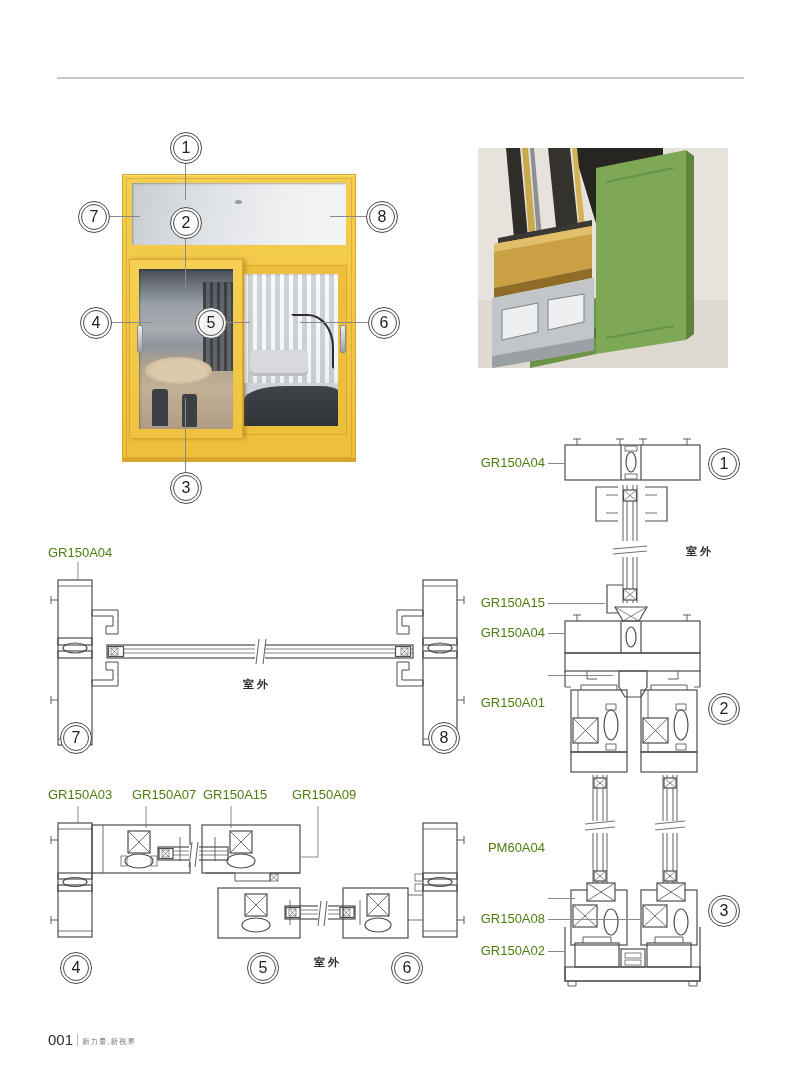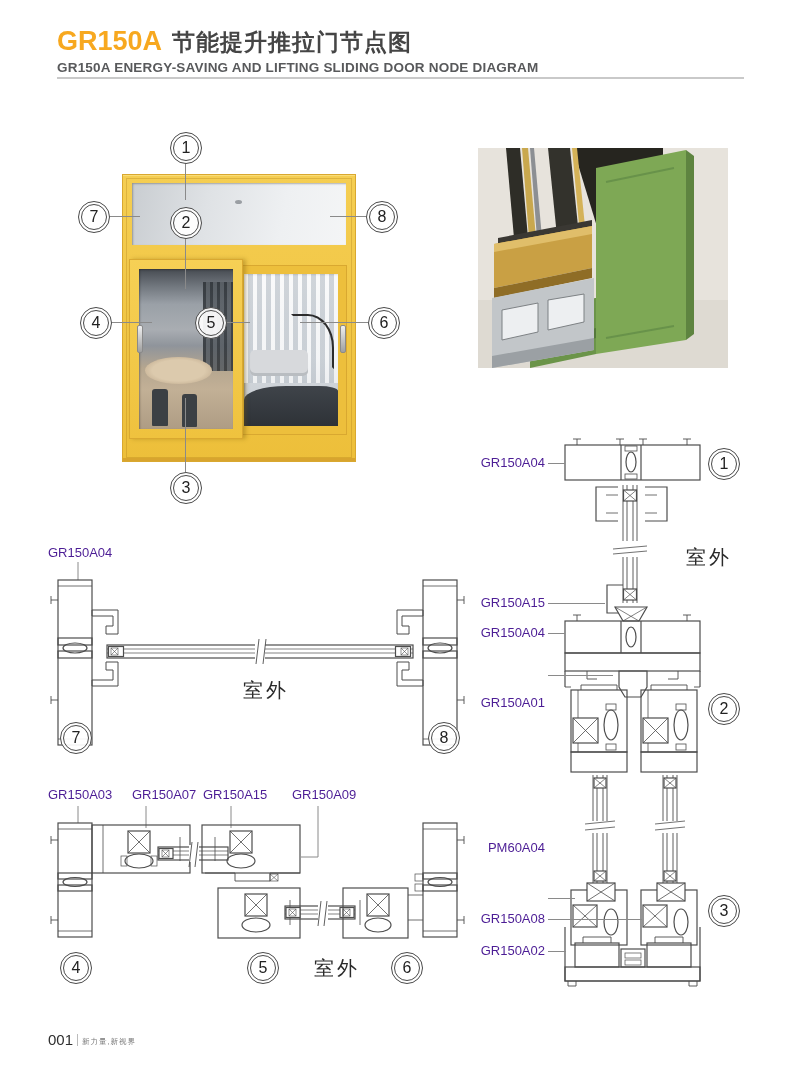--- a/index.html
+++ b/index.html
@@ -11,23 +11,23 @@
   .hdr-model{font-size:27px;font-weight:bold;color:#F7A81F;letter-spacing:0;}
   .hdr-cn{font-size:23px;font-weight:bold;color:#454545;letter-spacing:1px;}
   .hdr-sub{font-size:13.5px;font-weight:bold;color:#58595B;margin-top:2px;letter-spacing:0.2px;}
   .hdr-rule{position:absolute;left:57px;top:77px;width:687px;height:2px;background:#C9C9C9;}
   
   .callout{position:absolute;width:30px;height:30px;margin-left:-15px;margin-top:-15px;
     border:1px solid #4A4A4A;border-radius:50%;background:rgba(255,255,255,.93);
     display:flex;align-items:center;justify-content:center;font-size:16px;color:#222;z-index:6;}
   .callout::before{content:"";position:absolute;inset:2px;border:1px solid #4A4A4A;border-radius:50%;}
   .lead{position:absolute;background:#8A8A8A;z-index:5;}
-  .dlabel{position:absolute;font-size:13px;color:#4c1d95;white-space:nowrap;line-height:14px;}
+  .dlabel{position:absolute;font-size:13px;color:#4d7c0f;white-space:nowrap;line-height:14px;}
   .dlabel.r{width:90px;text-align:right;left:455px;}
-  .outdoor{position:absolute;font-size:20px;font-weight:400;color:#2B2B2B;letter-spacing:3px;white-space:nowrap;}
+  .outdoor{position:absolute;font-size:11px;font-weight:700;color:#2B2B2B;letter-spacing:3px;white-space:nowrap;}
   .diag-svg{position:absolute;}
   
   .win{position:absolute;left:122px;top:174px;width:234px;height:288px;
     background:linear-gradient(180deg,#F5CE52,#EDBF3A);border:1px solid #D9A830;box-sizing:border-box;
     box-shadow:inset 0 -3px 0 #D8A42E,inset 0 1px 0 #F9DD7A;z-index:2;}
   .win::after{content:"";position:absolute;inset:3px;border:1px solid rgba(170,120,20,.30);pointer-events:none;}
   .transom{position:absolute;left:9px;top:8px;width:214px;height:62px;
     background:linear-gradient(100deg,#C9CDD1 0%,#DFE2E5 35%,#EEF0F2 70%,#F4F5F6 100%);
     box-shadow:inset 1px 1px 2px rgba(0,0,0,.28);}
   .lamp{position:absolute;width:7px;height:4px;border-radius:50%;background:#9A9EA3;}
@@ -59,27 +59,20 @@
   
   .pagenum{position:absolute;left:48px;top:1031px;font-size:15px;font-weight:normal;color:#2E2E2E;}
   .foot-div{position:absolute;left:77px;top:1034px;width:1px;height:12px;background:#BBB;}
   .tagline{position:absolute;left:82px;top:1037px;font-size:7.5px;color:#777;letter-spacing:1px;}
 </style>
 </head>
 <body>
 
 <div class="page">
 
-  <div class="hdr">
-    <div class="hdr-row">
-      <span class="hdr-model">GR150A</span>
-      <span class="hdr-cn">节能提升推拉门节点图</span>
-    </div>
-    <div class="hdr-sub">GR150A ENERGY-SAVING AND LIFTING SLIDING DOOR NODE DIAGRAM</div>
-  </div>
   <div class="hdr-rule"></div>
 
   <div class="win">
     <div class="transom">
       <div class="lamp" style="left:48%;top:28%;"></div>
       <div class="lamp" style="left:26%;top:44%;width:5px;height:3px;"></div>
     </div>
     <div class="sash sash-r">
       <div class="glass scene-living">
         <div class="curtain"></div>

